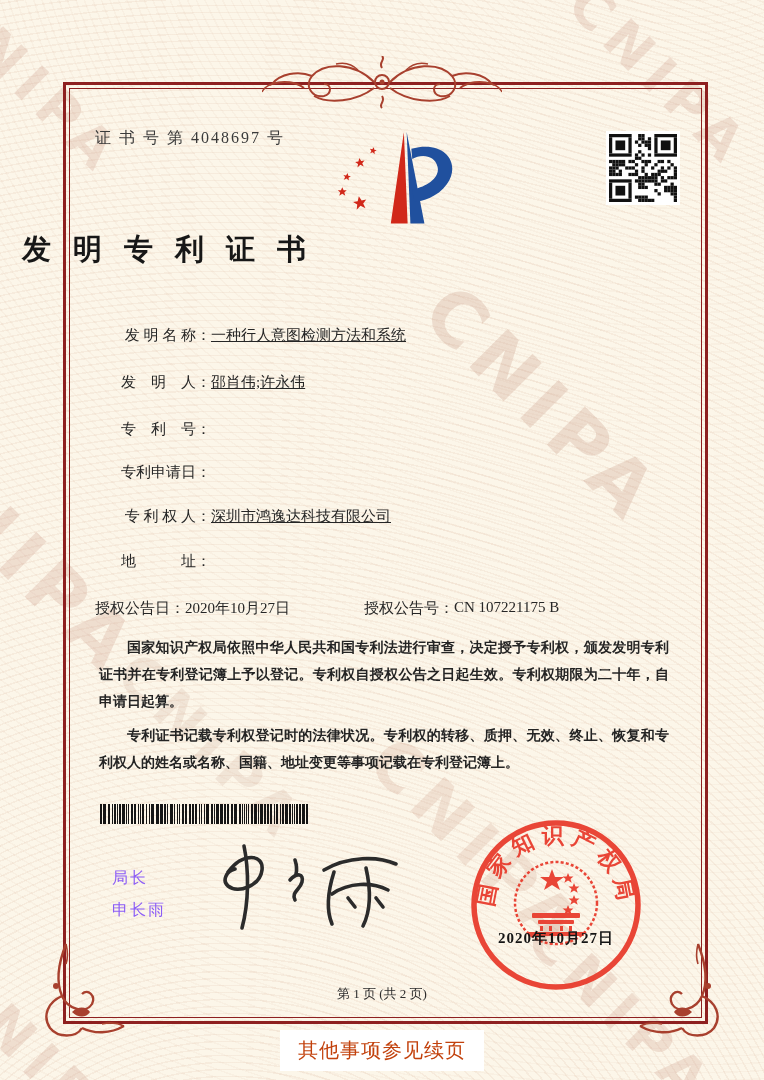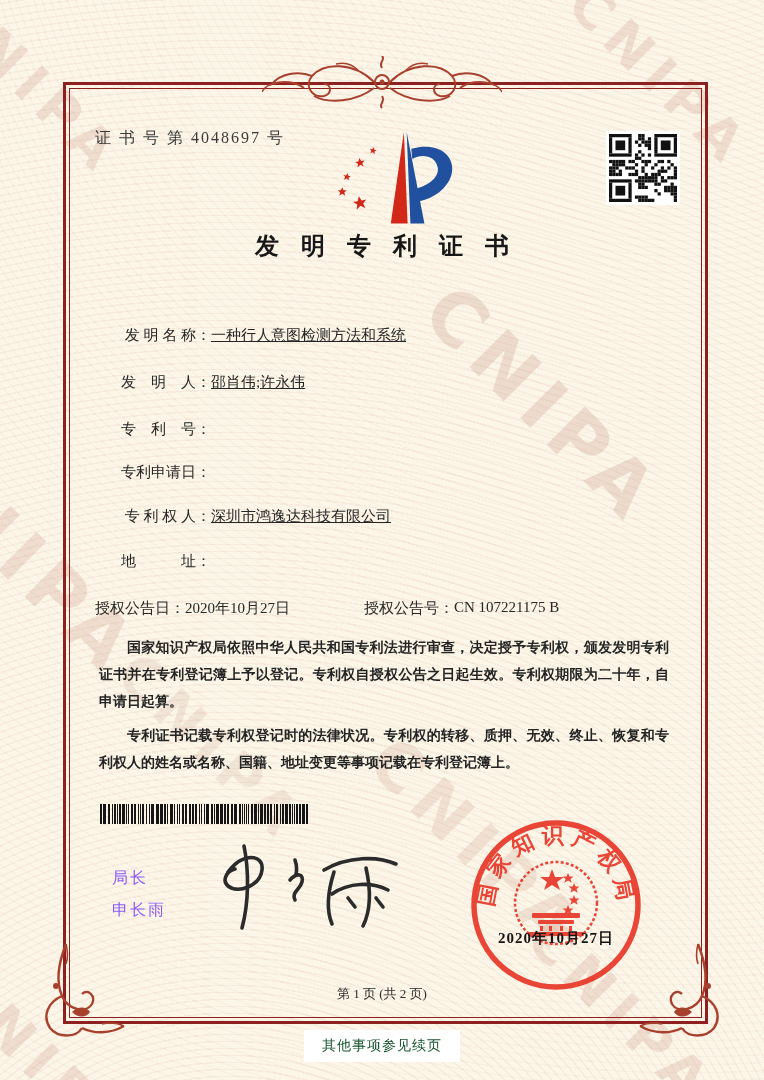--- a/index.html
+++ b/index.html
@@ -18,37 +18,37 @@
     position:absolute;font-family:"DejaVu Sans","Liberation Sans",sans-serif;
     font-weight:700;color:rgba(207,167,148,.30);letter-spacing:10px;
     transform:rotate(45deg);transform-origin:left top;white-space:nowrap;z-index:1;
   }
   .frame{position:absolute;left:63px;top:82px;width:639px;height:936px;border:3px solid #8e2020;z-index:2;}
   .frame-inner{position:absolute;inset:3px;border:1px solid #8e2020;}
   .orn{position:absolute;z-index:3;}
   .abs{position:absolute;z-index:4;}
   .cert-no{left:95px;top:128px;font-size:16px;letter-spacing:2px;color:#3a3a3a;}
   .qr-wrap{left:606px;top:131px;width:74px;height:74px;background:#fff;padding:3px;box-sizing:border-box;}
-  .title{left:0;top:230px;width:764px;text-align:center;font-size:24px;font-weight:700;
+  .title{left:0;top:230px;width:764px;text-align:left;font-size:29px;font-weight:700;
          letter-spacing:22px;text-indent:22px;color:#171717;}
   .row{position:absolute;left:95px;display:flex;font-size:15px;z-index:4;}
   .row .lbl{width:116px;flex:none;white-space:pre;text-align:right;}
   .row .val{width:470px;text-decoration:underline;}
   .grant-right{margin-left:74px;display:flex;}
   .paras{left:92px;top:628px;width:584px;font-size:14px;line-height:1.92;text-align:justify;color:#242424;}
   .paras p{margin:7px;text-indent:28px;font-weight:bold;}
   .barcode{left:100px;top:804px;}
   .signer{left:112px;font-size:16px;font-family:"Liberation Sans","DejaVu Sans",sans-serif;color:#8b5cf6;letter-spacing:2px;}
   .sig{left:198px;top:840px;}
   .seal{left:468px;top:817px;width:176px;height:176px;opacity:.93;z-index:5;}
   .seal-date{left:468px;top:929px;width:176px;text-align:center;font-size:15px;font-weight:700;
              color:#151515;letter-spacing:1px;z-index:6;}
   .page-num{left:0;top:985px;width:764px;text-align:center;font-size:13px;color:#2c2c2c;z-index:4;}
   .cont-note{left:50%;top:1030px;transform:translateX(-50%);background:#ffffff;
-             padding:7px 18px;font-size:14px;color:#14532d;letter-spacing:1px;z-index:4;}
+             padding:7px 18px;font-size:20px;color:#c2410c;letter-spacing:1px;z-index:4;}
 </style>
 </head>
 <body>
 
 <div class="page">
 
   <div class="wm" style="left:-28px;top:-20px;font-size:54px">CNIPA</div>
   <div class="wm" style="left:600px;top:-28px;font-size:54px">CNIPA</div>
   <div class="wm" style="left:468px;top:268px;font-size:74px;color:rgba(207,167,148,.33)">CNIPA</div>
   <div class="wm" style="left:-54px;top:420px;font-size:74px">CNIPA</div>

